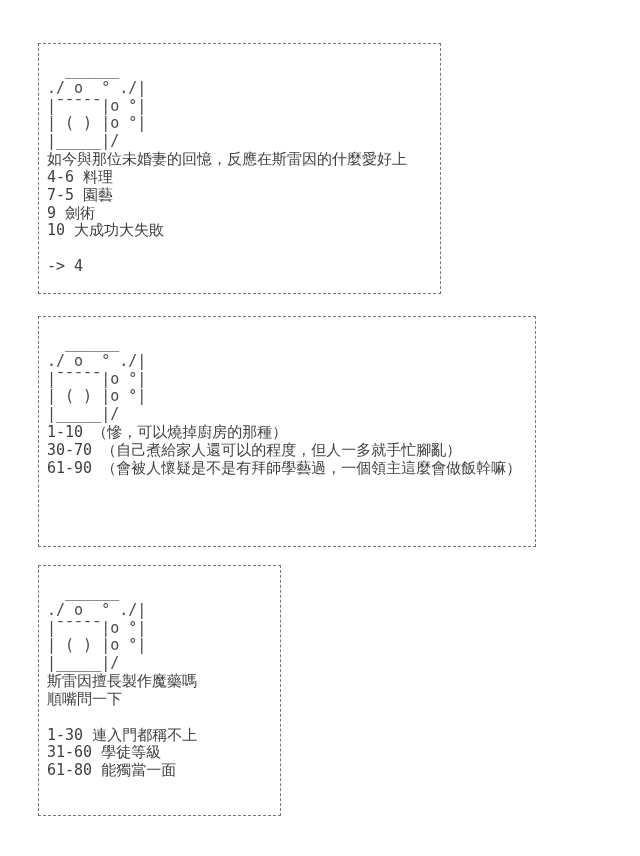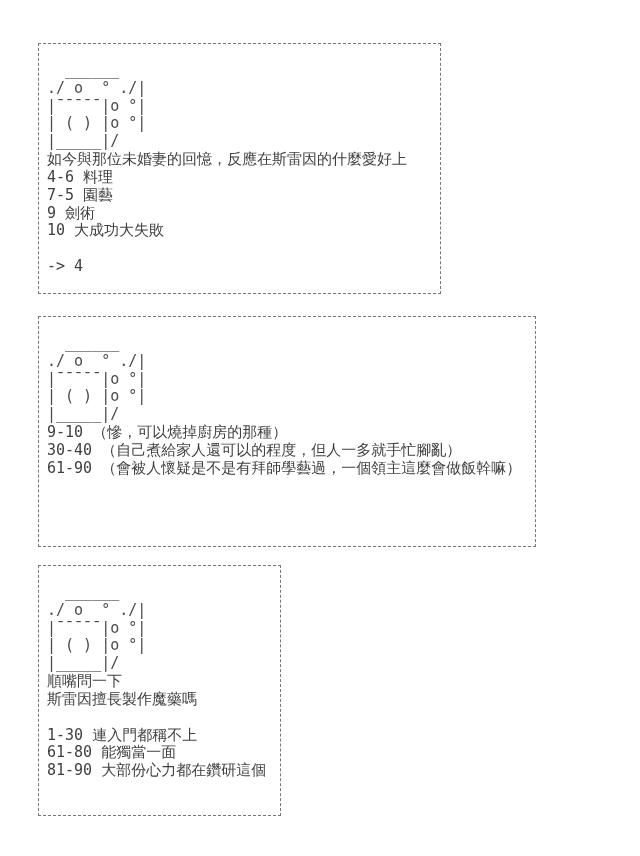--- a/index.html
+++ b/index.html
@@ -60,33 +60,33 @@
     <div class="line"></div>
     <div class="line">-&gt; 4</div>
   </div>
 
   <div class="roll-box" id="box-cooking">
     <pre class="art">  ______
 ./ o  ° ./|
 |¯¯¯¯¯|o °|
 | ( ) |o °|
 |_____|/</pre>
-    <div class="line">9-10 （慘，可以燒掉廚房的那種）</div>
-    <div class="line">30-40 （自己煮給家人還可以的程度，但人一多就手忙腳亂）</div>
+    <div class="line">1-10 （慘，可以燒掉廚房的那種）</div>
+    <div class="line">30-70 （自己煮給家人還可以的程度，但人一多就手忙腳亂）</div>
     <div class="line">61-90 （會被人懷疑是不是有拜師學藝過，一個領主這麼會做飯幹嘛）</div>
     <div class="line"></div>
   </div>
 
   <div class="roll-box" id="box-potion">
     <pre class="art">  ______
 ./ o  ° ./|
 |¯¯¯¯¯|o °|
 | ( ) |o °|
 |_____|/</pre>
+    <div class="line">斯雷因擅長製作魔藥嗎</div>
     <div class="line">順嘴問一下</div>
-    <div class="line">斯雷因擅長製作魔藥嗎</div>
     <div class="line"></div>
     <div class="line">1-30 連入門都稱不上</div>
+    <div class="line">31-60 學徒等級</div>
     <div class="line">61-80 能獨當一面</div>
-    <div class="line">81-90 大部份心力都在鑽研這個</div>
   </div>
 
 </div>
 
 </body></html>

